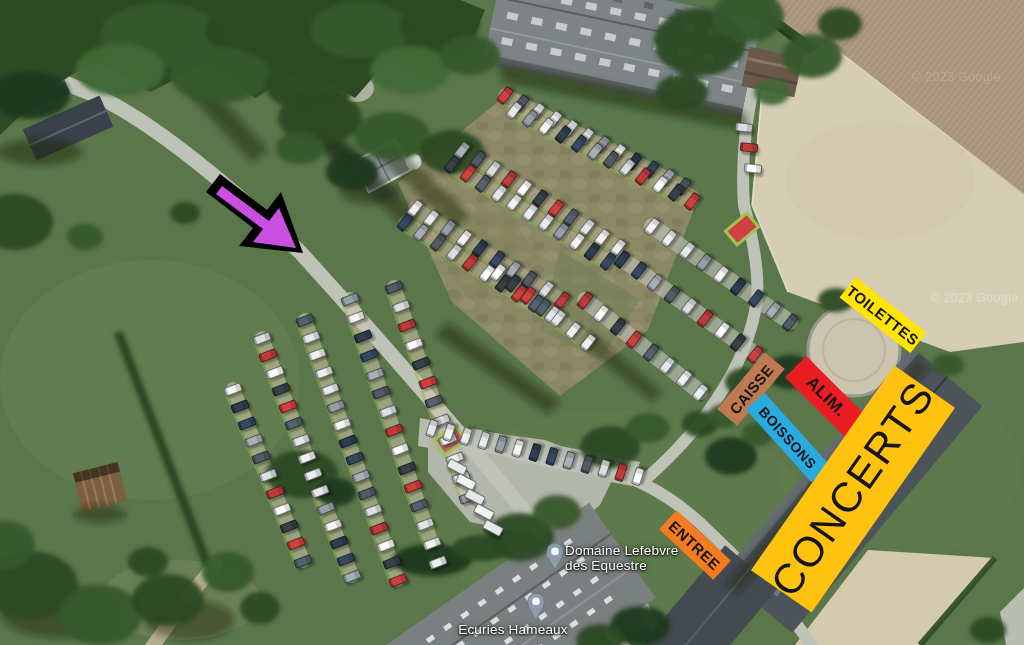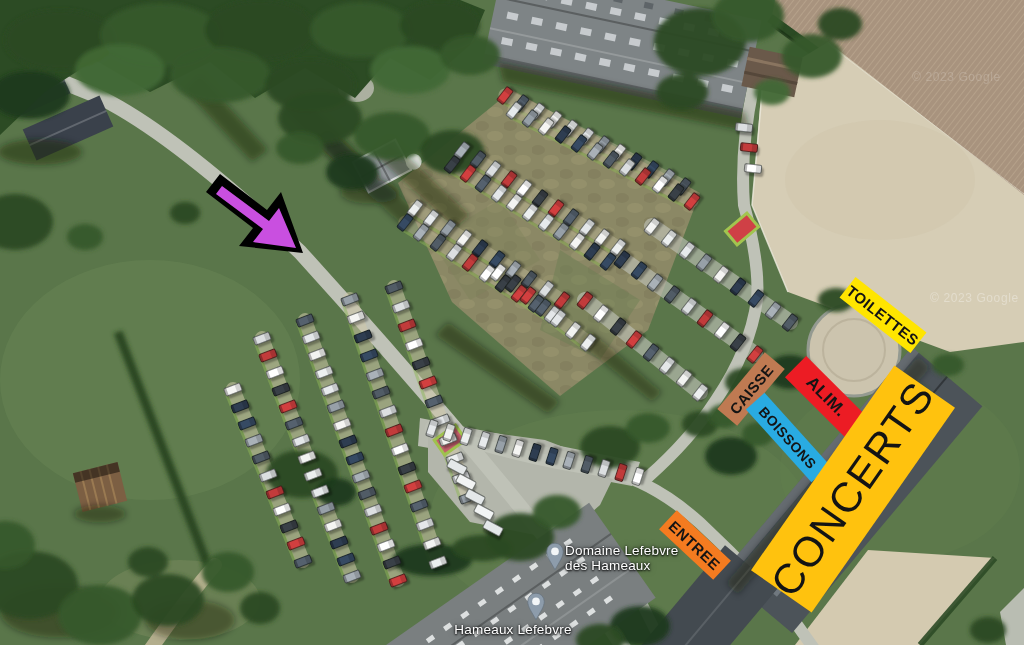--- a/index.html
+++ b/index.html
@@ -573,28 +573,28 @@
   <div class="tag" id="tag-concerts" style="background: rgb(255, 194, 14); color: rgb(20, 20, 20);">CONCERTS</div>
 
   <div class="pin" id="pin-domaine">
     <svg width="22" height="30" viewBox="0 0 24 32">
       <path d="M12 31 C7 22 3 17 3 11 a9 9 0 1 1 18 0 c0 6-4 11-9 20z" fill="#8d9cab" stroke="#66727d" stroke-width="0.8"></path>
       <circle cx="12" cy="11" r="4.2" fill="#f2f5f7"></circle>
     </svg>
   </div>
   <div class="maplabel" id="lbl-domaine">
     <div>Domaine Lefebvre</div>
-    <div>des Hameaux</div>
+    <div>des Equestre</div>
   </div>
 
   <div class="pin" id="pin-ecuries">
     <svg width="22" height="30" viewBox="0 0 24 32">
       <path d="M12 31 C7 22 3 17 3 11 a9 9 0 1 1 18 0 c0 6-4 11-9 20z" fill="#8d9cab" stroke="#66727d" stroke-width="0.8"></path>
       <circle cx="12" cy="11" r="4.2" fill="#f2f5f7"></circle>
     </svg>
   </div>
   <div class="maplabel" id="lbl-ecuries">
-    <div>Hameaux Lefebvre</div>
+    <div>Ecuries Hameaux</div>
   </div>
 
   <div class="watermark" id="wm1">© 2023 Google</div>
   <div class="watermark" id="wm2">© 2023 Google</div>
 </div>
 
 </body></html>

